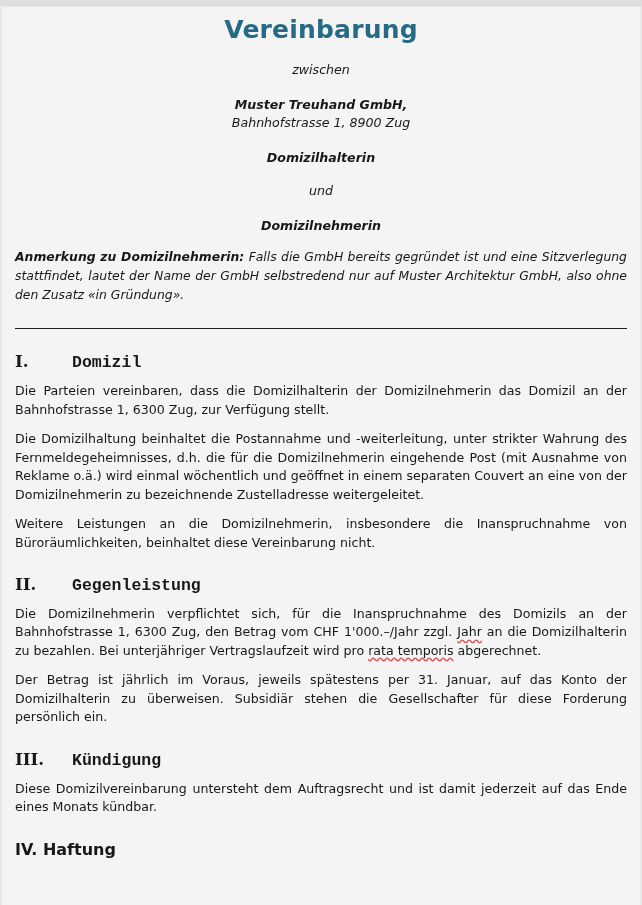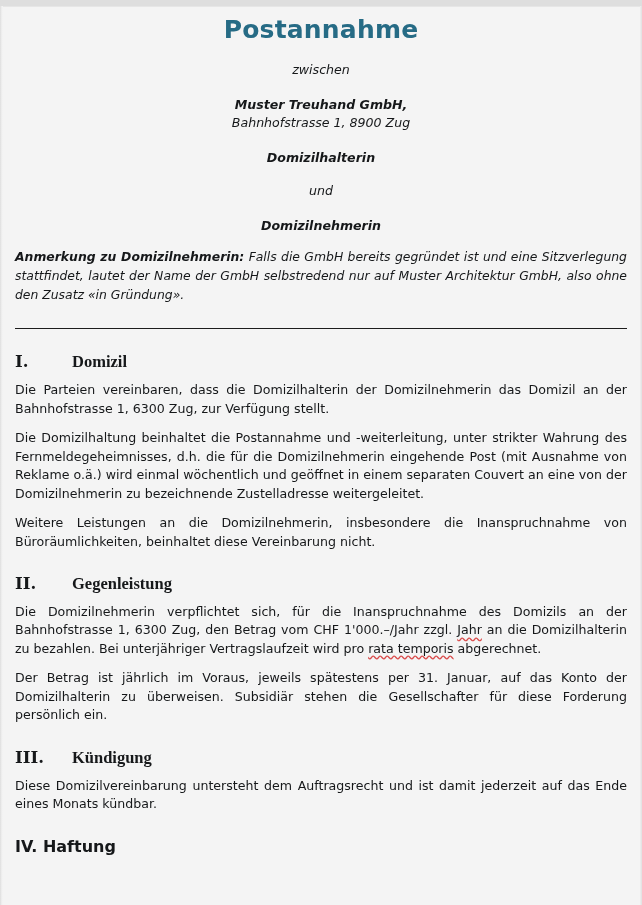--- a/index.html
+++ b/index.html
@@ -115,21 +115,21 @@
     line-height: 1.2;
   }
   .sec-head .num {
     font-family: "DejaVu Serif", serif;
     font-weight: bold;
     width: 57px;
     flex: 0 0 57px;
     font-size: 16.5px;
   }
   .sec-head .title {
-    font-family: Liberation Serif, serif;
+    font-family: Liberation Mono, monospace;
     font-weight: bold;
     font-size: 16.5px;
   }
   
   .sec-head.inline-head {
     display: block;
     font-family: "DejaVu Sans", sans-serif;
     font-size: 16px;
   }
 
@@ -153,21 +153,21 @@
 <body>
 
 <div class="page-shell">
 
   <div class="top-band"></div>
   <div class="edge-left"></div>
   <div class="edge-right"></div>
 
   <div class="page-body">
 
-    <h1 class="doc-title">Postannahme</h1>
+    <h1 class="doc-title">Vereinbarung</h1>
 
     <div class="centered">
 
       <div class="c-connector">zwischen</div>
 
       <div class="c-party">
         <div class="c-name">Muster Treuhand GmbH,</div>
         <div class="c-addr">Bahnhofstrasse 1, 8900 Zug</div>
       </div>
 

